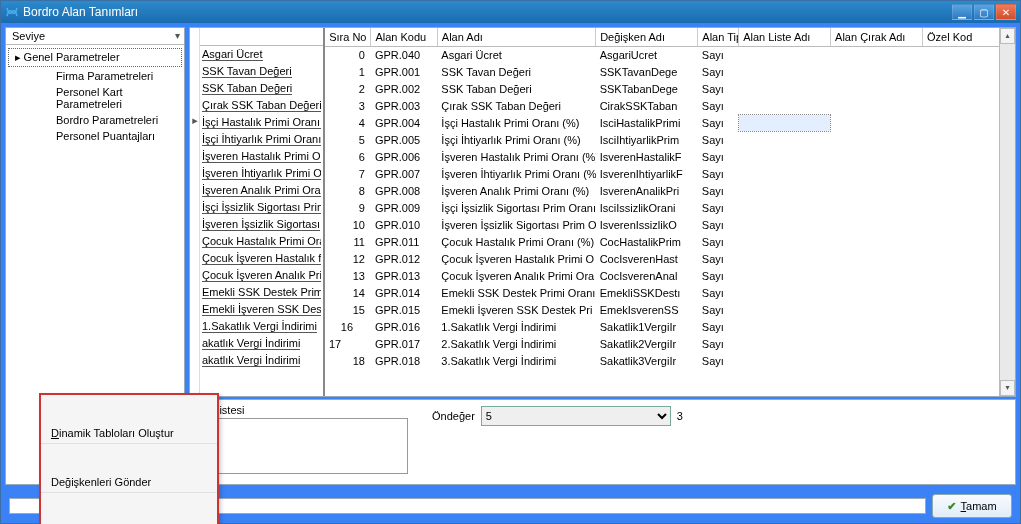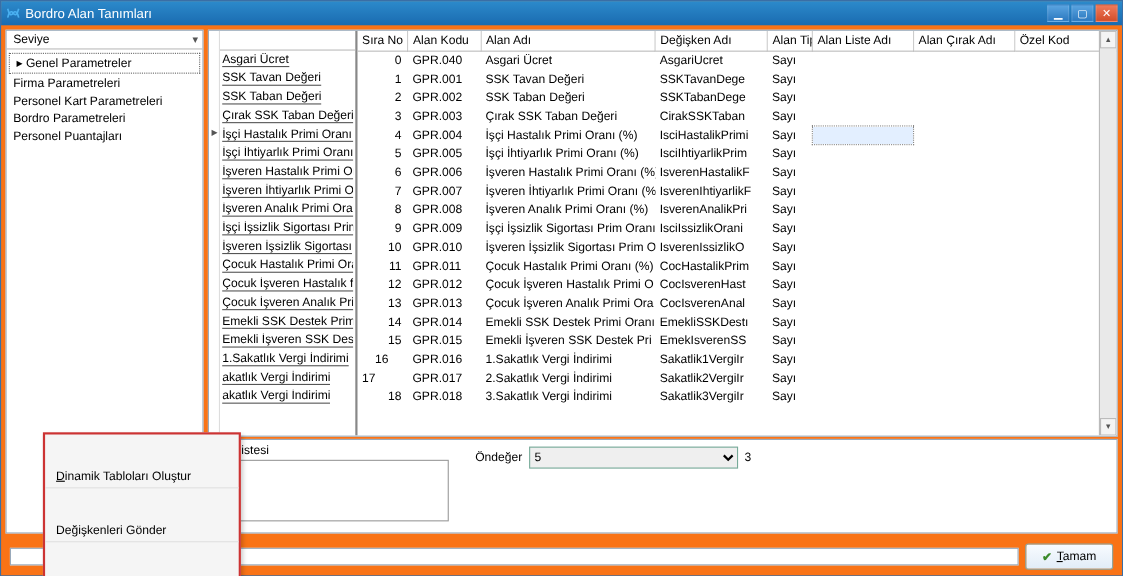--- a/index.html
+++ b/index.html
@@ -1,31 +1,31 @@
 <!DOCTYPE html>
 <html><head>
 <meta charset="utf-8">
 <style>
   * { box-sizing: border-box; margin: 0; padding: 0; }
   html, body { width: 1021px; height: 524px; font-family: Tahoma, Arial, sans-serif; font-size: 11px; overflow: hidden; }
-  .window { width: 1021px; height: 524px; background: #f97316; border: 1px solid #3a6ea5; position: relative; display: flex; flex-direction: column; }
+  .window { width: 1021px; height: 524px; background: #3b82f6; border: 1px solid #3a6ea5; position: relative; display: flex; flex-direction: column; }
   .titlebar { height: 22px; background: linear-gradient(#2c8acb,#1a6bb0); color: #fff; display: flex; align-items: center; padding: 0 4px; }
   .title-icon { width: 14px; height: 14px; margin-right: 4px; display: inline-flex; align-items: center; justify-content: center; }
   .title-text { font-size: 12px; flex: 1; }
   .win-btns { display: flex; gap: 2px; }
   .win-btn { width: 20px; height: 16px; border: 1px solid #fff2; display: flex; align-items: center; justify-content: center; font-size: 10px; color: #fff; }
   .win-min { background: linear-gradient(#5aa4e0,#2c79c0); }
   .win-max { background: linear-gradient(#5aa4e0,#2c79c0); }
   .win-close { background: linear-gradient(#f07a5a,#d24e2a); }
   .content { flex: 1; display: flex; padding: 4px; gap: 4px; position: relative; }
   .sidebar { width: 180px; background: #fff; border: 1px solid #9ab; display: flex; flex-direction: column; }
   .side-head { padding: 2px 6px; border-bottom: 1px solid #bbb; color: #000; position: relative; }
   .side-head::after { content: "▾"; position: absolute; right: 4px; font-size: 10px; color:#555; }
   .side-list { padding: 2px 0; }
-  .side-item { padding: 2px 6px; cursor: default; }
+  .side-item { padding: 2px 6px; cursor: default; margin-left: 44px; }
   .side-item.first { border: 1px dotted #666; margin: 1px 2px; }
   .main { flex: 1; display: flex; flex-direction: column; gap: 2px; }
   .grid-wrap { flex: 1; background: #fff; border: 1px solid #9ab; display: flex; overflow: hidden; }
   .left-col { width: 125px; border-right: 2px solid #888; display: flex; flex-direction: column; }
   .left-col .lc-head { height: 18px; border-bottom: 1px solid #bbb; }
   .lc-body { flex:1; overflow:hidden; }
   .lc-row { height: 17px; display:flex; align-items:center; padding: 0 2px; }
   .lc-row span { border-bottom: 1px solid #555; display:inline-block; max-width:120px; white-space:nowrap; overflow:hidden; padding-bottom:0; }
   .lc-row.sel { position: relative; }
   .lc-row.sel::before { content:"▸"; position:absolute; left:-9px; font-size:9px; color:#555;}

